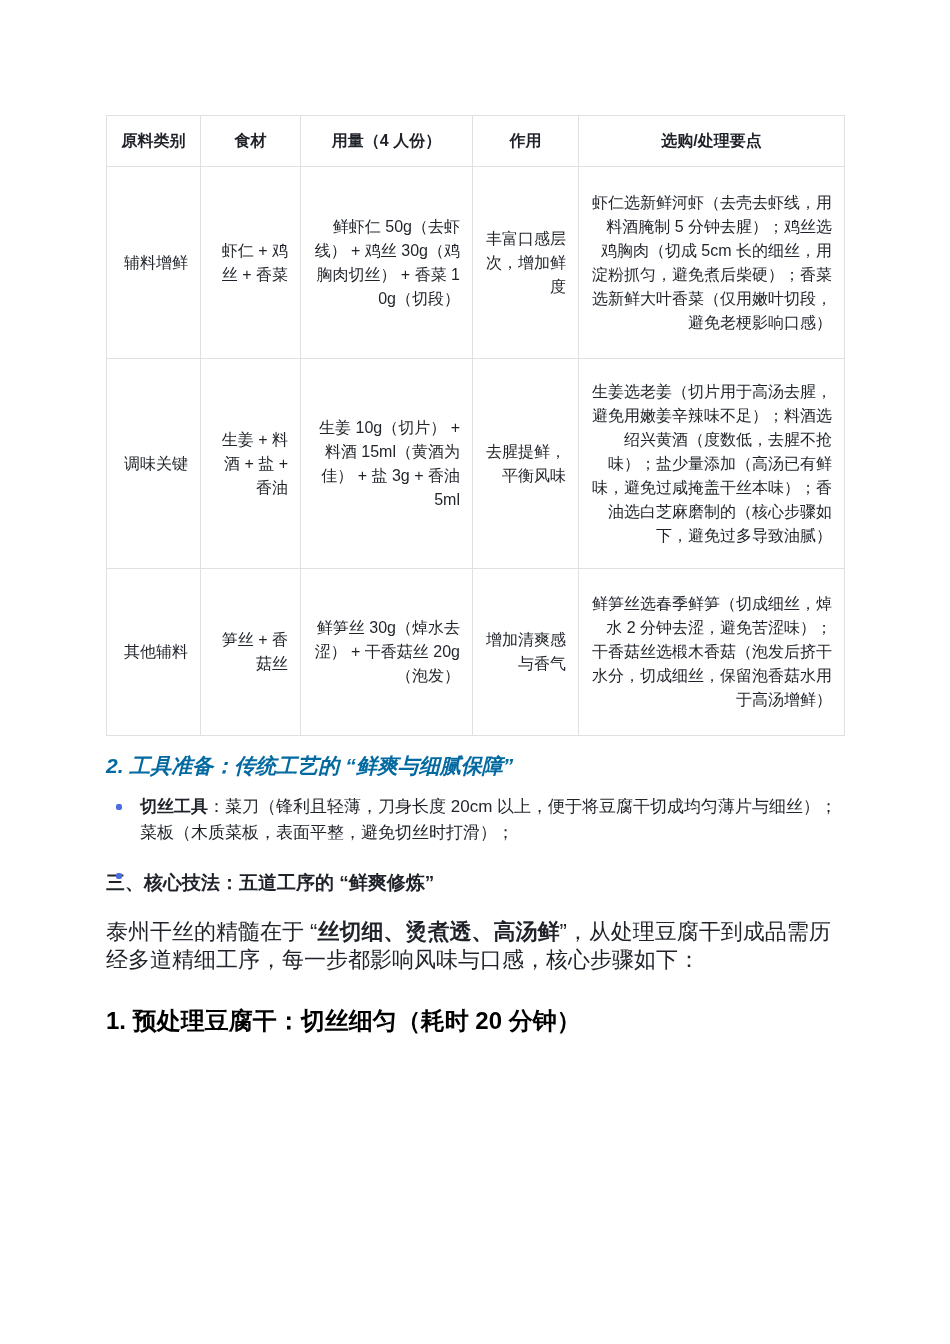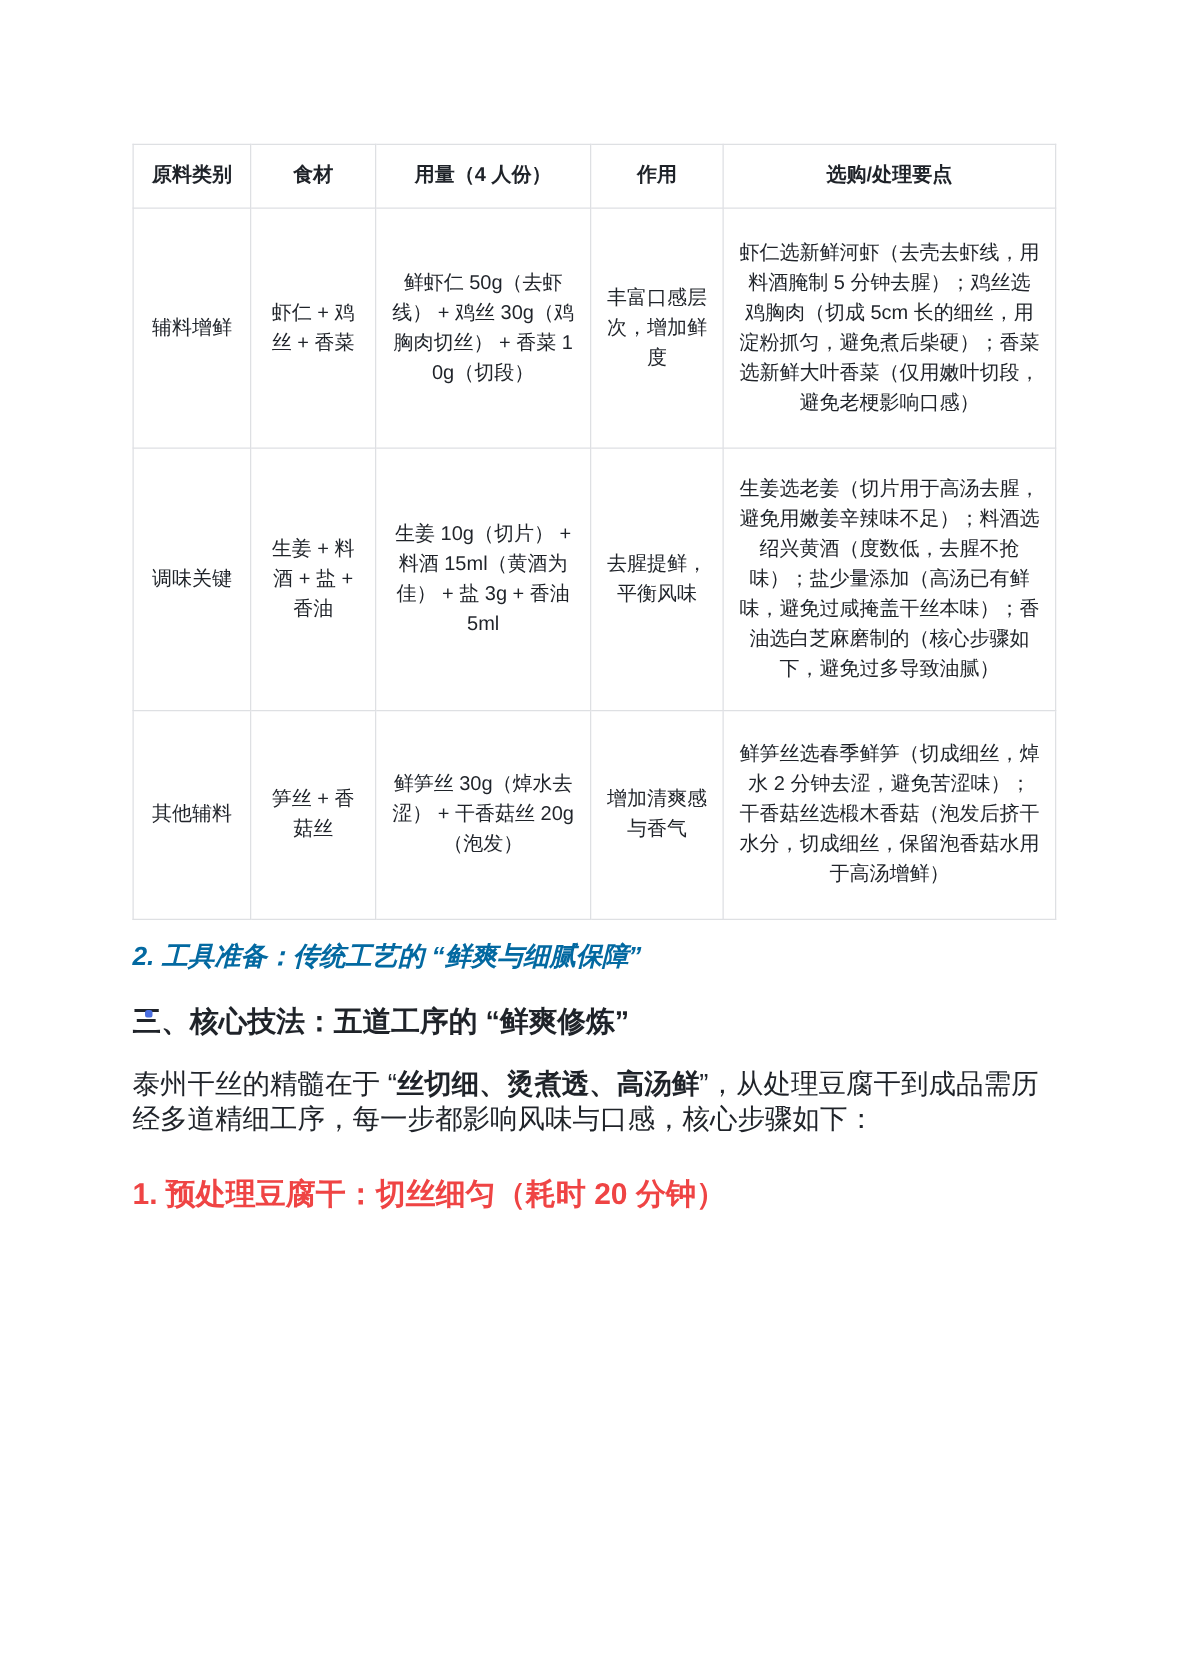--- a/index.html
+++ b/index.html
@@ -32,46 +32,46 @@
     padding: 12px 12px;
     vertical-align: middle;
     word-break: break-all;
   }
   table.ing th {
     font-weight: bold;
     text-align: center;
     height: 51px;
     background: #ffffff;
   }
-  table.ing td { text-align: center; }
+  table.ing td { text-align: right; }
   tr.r1 { height: 192px; }
   tr.r2 { height: 210px; }
   tr.r3 { height: 167px; }
   
   h3.tools-h {
     margin-top: 15px;
     font-size: 21px;
     line-height: 30px;
     font-weight: bold;
     color: #0369a1;
     font-style: italic;
   }
   h2.tech-h {
     margin-top: 19px;
-    font-size: 23px;
+    font-size: 19px;
     line-height: 35px;
     font-weight: bold;
     color: #1f2329;
   }
   h3.step-h {
     margin-top: 30px;
     font-size: 24px;
     line-height: 34px;
     font-weight: bold;
-    color: #ef4444;
+    color: #000000;
   }
   
   ul.tools {
     list-style: none;
     margin-top: 13px;
   }
   ul.tools li {
     position: relative;
     padding-left: 34px;
     font-size: 17px;
@@ -140,20 +140,24 @@
         <td>鲜笋丝选春季鲜笋（切成细丝，焯水 2 分钟去涩，避免苦涩味）；干香菇丝选椴木香菇（泡发后挤干水分，切成细丝，保留泡香菇水用于高汤增鲜）</td>
       </tr>
     </tbody>
   </table>
 
   <h3 class="tools-h">2. 工具准备：传统工艺的 “鲜爽与细腻保障”</h3>
 
   <ul class="tools">
     <li>
       <span class="dot"></span>
+      <span><b>切丝工具</b><span>：</span><span>菜刀（锋利且轻薄，刀身长度 20cm 以上，便于将豆腐干切成均匀薄片与细丝）；菜板（木质菜板，表面平整，避免切丝时打滑）；</span></span>
+    </li>
+    <li>
+      <span class="dot"></span>
     </li>
   </ul>
 
   <h2 class="tech-h">三、核心技法：五道工序的 “鲜爽修炼”</h2>
 
   <p class="intro"><span>泰州干丝的精髓在于 “</span><b>丝切细、烫煮透、高汤鲜</b><span>”，从处理豆腐干到成品需历经多道精细工序，每一步都影响风味与口感，核心步骤如下：</span></p>
 
   <h3 class="step-h">1. 预处理豆腐干：切丝细匀（耗时 20 分钟）</h3>
 
 </div>

